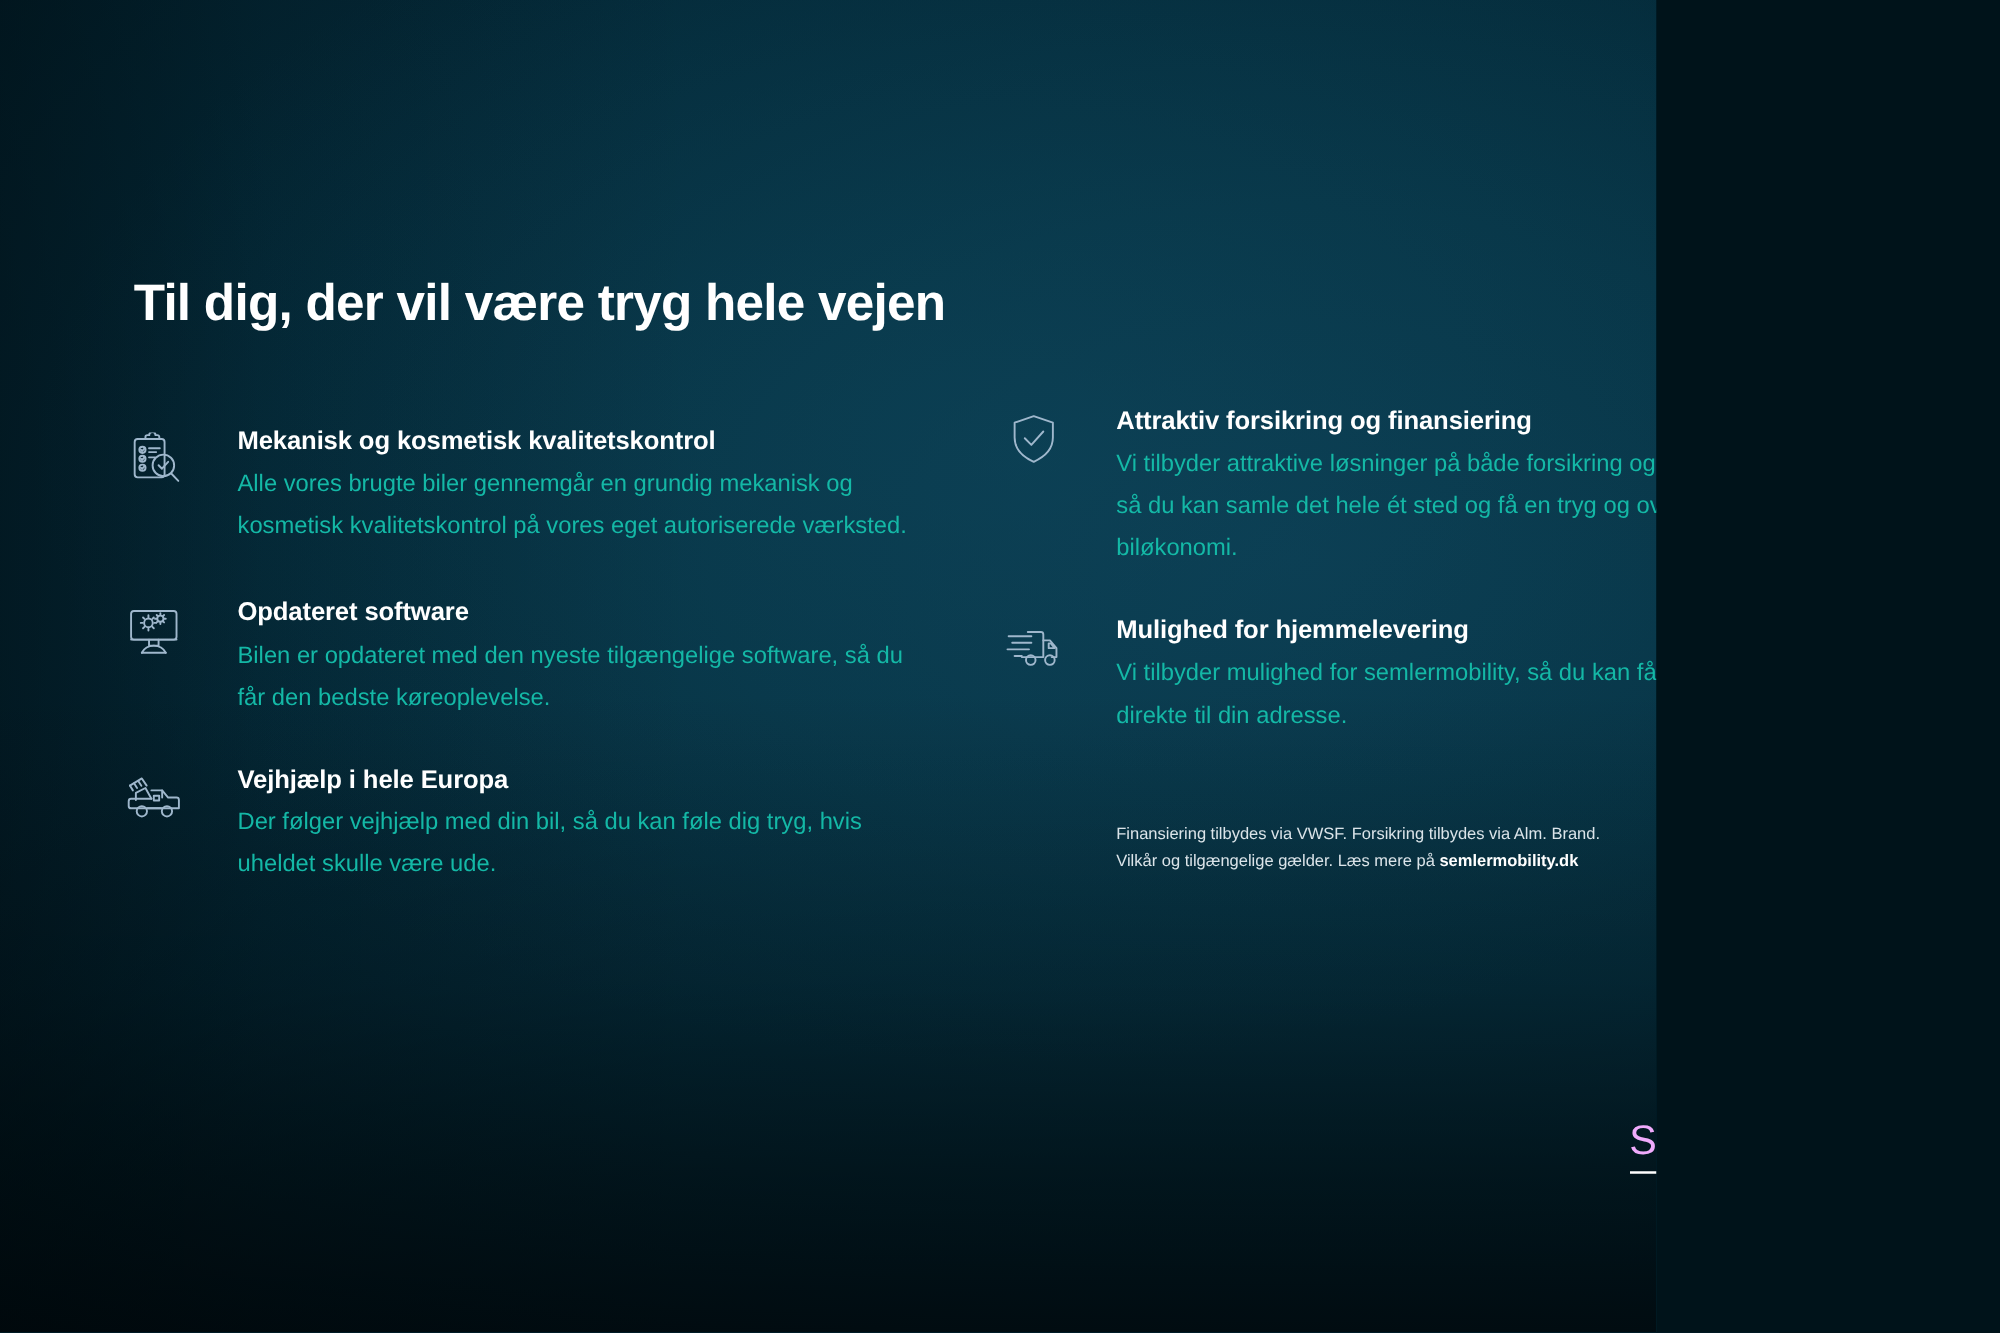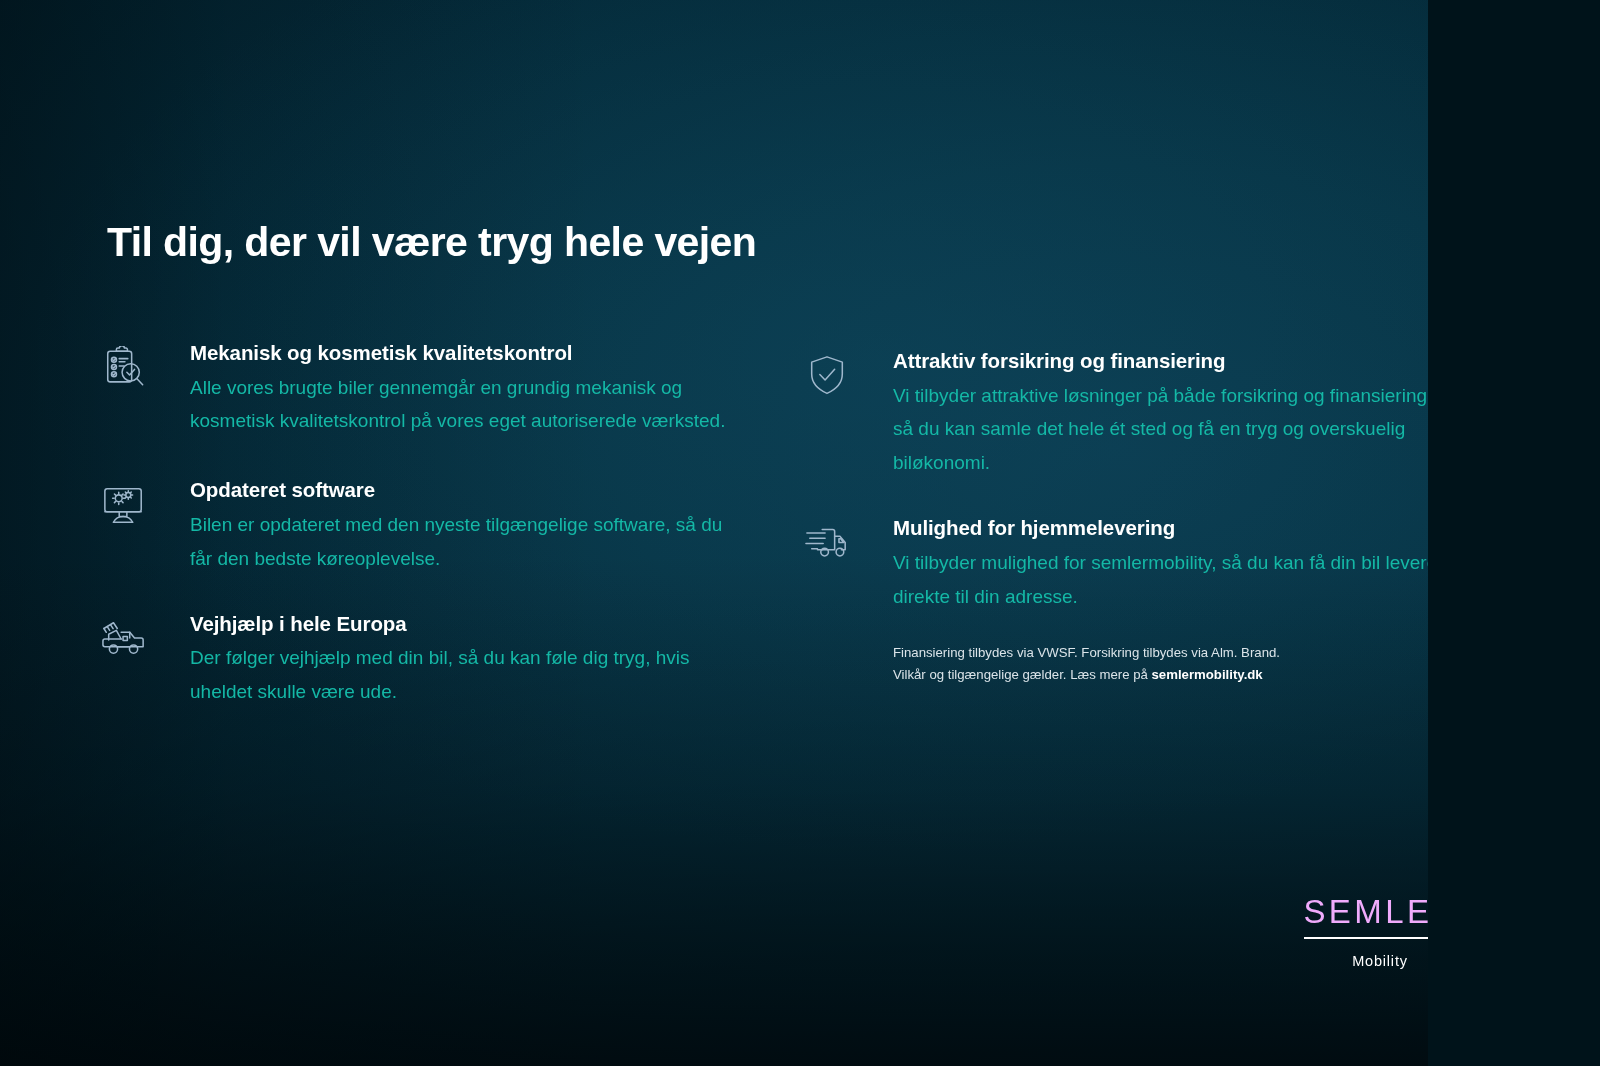--- a/index.html
+++ b/index.html
@@ -7,21 +7,21 @@
     padding: 0;
     background: #00131a;
   }
   body {
     font-family: "Liberation Sans", sans-serif;
     -webkit-font-smoothing: antialiased;
   }
 
   .stage {
     position: relative;
-    width: 1428px;
+    width: 1325px;
     height: 1066px;
     overflow: hidden;
     background: #032c3e;
   }
 
   
   .bg-base {
     position: absolute;
     inset: 0;
     background:
@@ -65,21 +65,21 @@
     letter-spacing: -0.6px;
     color: #ffffff;
     white-space: nowrap;
   }
 
   .col {
     position: absolute;
     width: 640px;
   }
   .col-left  { left: 100px;  top: 340px; }
-  .col-right { left: 803px;  top: 348px; }
+  .col-right { left: 803px;  top: 324px; }
 
   .feature {
     position: relative;
     display: flex;
     align-items: flex-start;
     margin-bottom: 30px;
   }
   .feature .icon-wrap {
     flex: 0 0 auto;
     width: 62px;
@@ -113,21 +113,21 @@
   .col-right .f-body { max-width: 580px; }
 
   
   .col-left  .feature:nth-child(1) { margin-bottom: 39px; }
   .col-left  .feature:nth-child(2) { margin-bottom: 35px; }
   .col-right .feature:nth-child(1) { margin-bottom: 35px; }
 
   .disclaimer {
     position: absolute;
     left: 893px;
-    top: 642px;
+    top: 656px;
     width: 470px;
     font-size: 13.2px;
     line-height: 1.65;
     color: #dbe4e9;
   }
   .disclaimer .strong { font-weight: 700; color: #ffffff; }
 
   .logo {
     position: absolute;
     left: 1300px;

